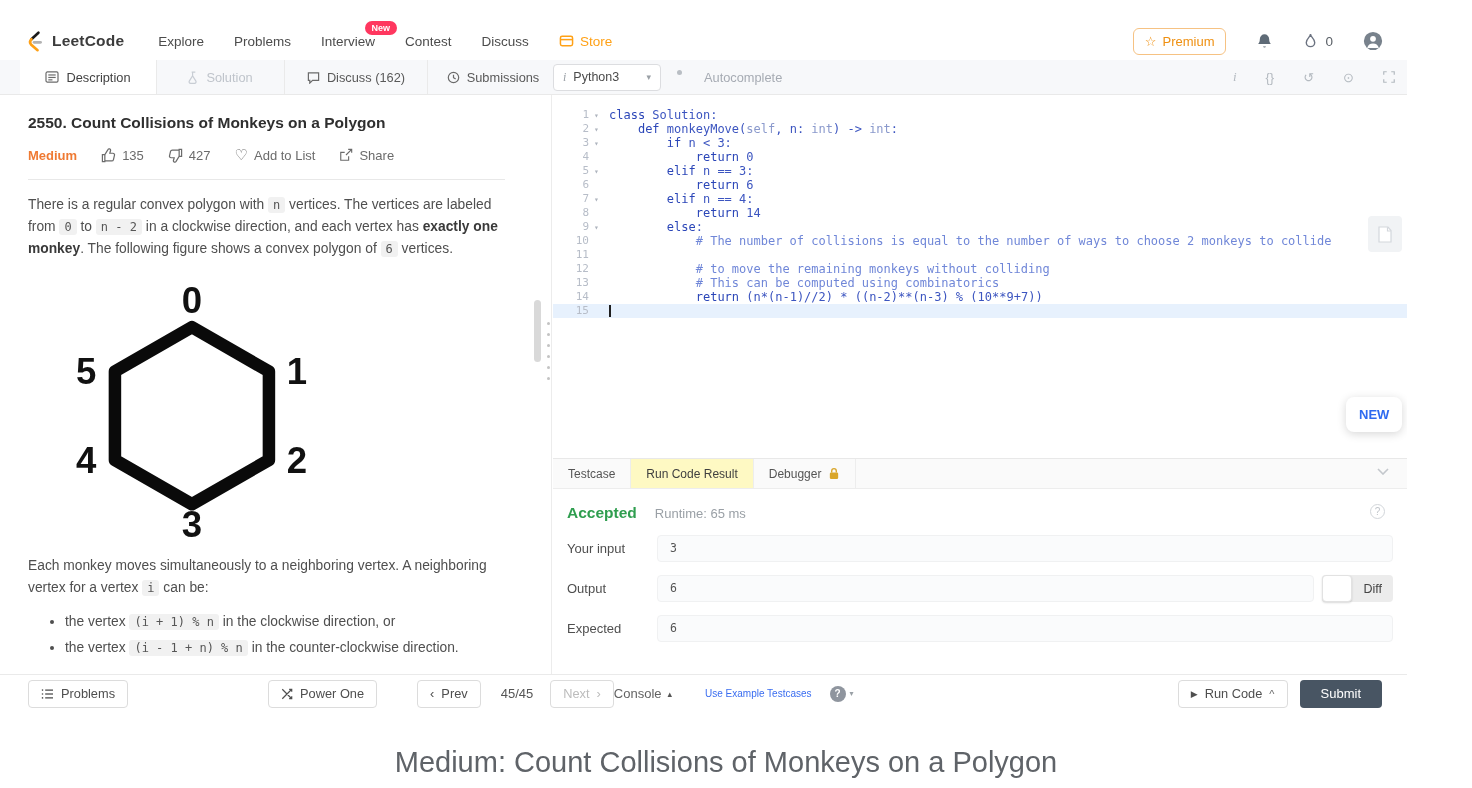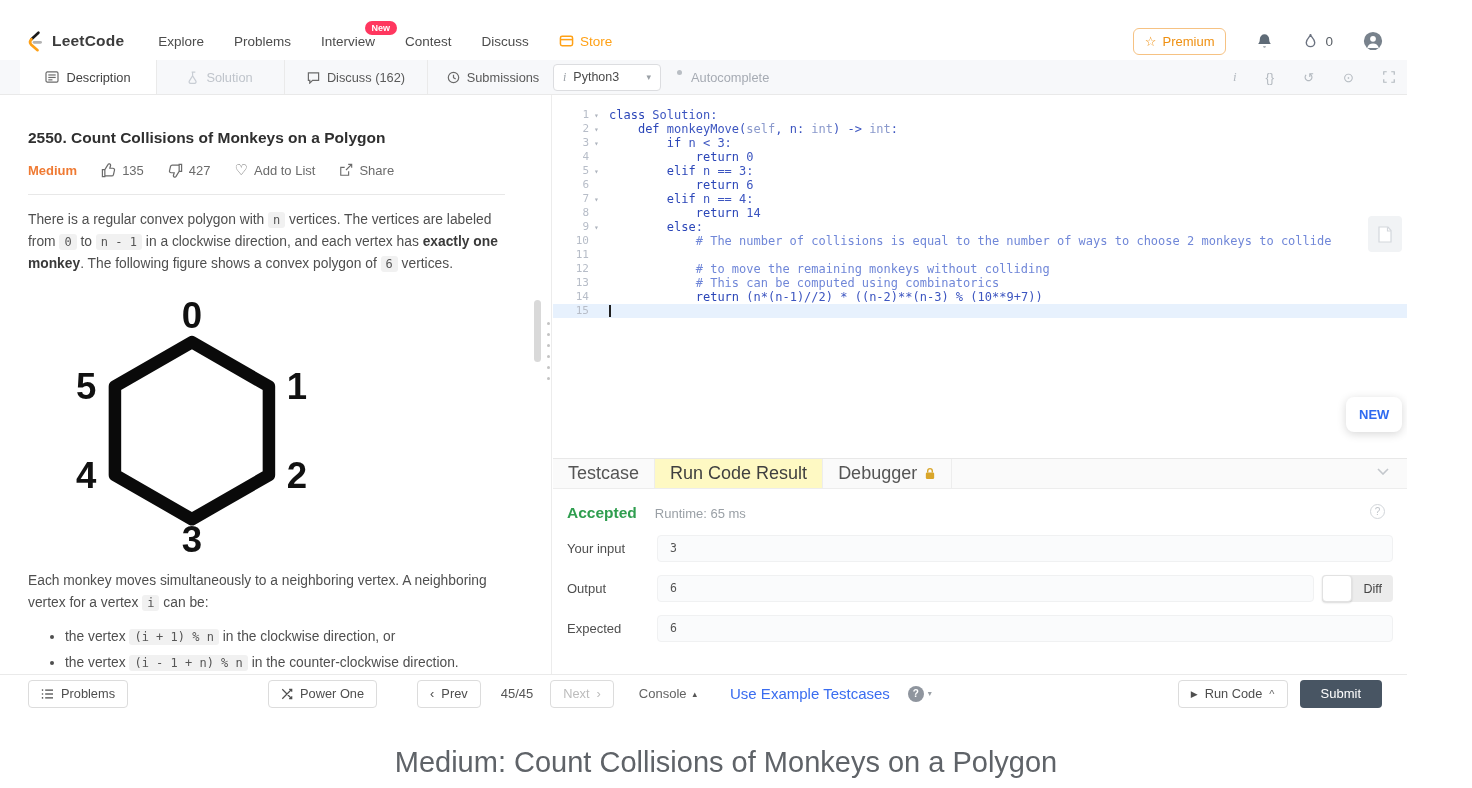--- a/index.html
+++ b/index.html
@@ -40,29 +40,29 @@
   .ltab.t2 { width:128px; color:#bfc4cb; }
   .ltab.t3 { width:143px; }
   .ltab.t4 { width:130px; border-right:none; }
   .rtoolbar { position:absolute; left:553px; top:0; right:0; height:100%;
     display:flex; align-items:center; }
   .lang-select { width:108px; height:27px; background:#fff; border:1px solid #dcdde0;
     border-radius:4px; display:flex; align-items:center; padding:0 9px; gap:7px;
     font-size:12.5px; color:#4a4a4a; cursor:pointer; }
   .lang-i { color:#9aa0a6; font-style:italic; font-family:"Liberation Serif",serif; font-size:12px; }
   .lang-caret { margin-left:auto; color:#9aa0a6; font-size:9px; }
-  .autocomplete { margin-left:16px; display:flex; gap:9px;
+  .autocomplete { margin-left:16px; display:flex; gap:22px;
     font-size:12.8px; color:#a6abb3; cursor:pointer; }
   .auto-dot { width:5px; height:5px; border-radius:50%; background:#b9bec4; }
   .ed-icons { position:absolute; right:12px; top:0; height:100%; display:flex;
     align-items:center; gap:29px; color:#b4bac0; font-size:13px; }
   .ed-icons span { cursor:pointer; }
 
   
-  .left-panel { position:absolute; top:110px; left:0; width:533px; height:580px;
+  .left-panel { position:absolute; top:95px; left:0; width:533px; height:580px;
     overflow:hidden; padding:19px 28px 0 28px; background:#fff; }
   .p-title { font-size:15.5px; font-weight:700; color:#2f2f2f; }
   .p-meta { margin-top:14px; display:flex; align-items:center; gap:24px;
     font-size:13px; color:#6b6b6b; }
   .difficulty { color:#ef7a33; font-weight:600; }
   .meta-item { display:flex; align-items:center; gap:6px; cursor:pointer;justify-content:center; }
   .p-hr { margin-top:15px; border-top:1px solid #e8e8e8; }
   .p-text { margin-top:14px; font-size:13.8px; line-height:1.6; color:#4f4f4f; }
   .p-text code, .p-list code { font-family:"DejaVu Sans Mono", monospace; font-size:12px;
     background:#f1f1f1; color:#565656; border-radius:3px; padding:1px 5px; }
@@ -95,21 +95,21 @@
     background:#f1f3f5; border:none; border-radius:4px; display:flex; align-items:center;
     justify-content:center; cursor:pointer; }
   .new-float { position:absolute; left:793px; top:302px; background:#fff; border-radius:8px;
     box-shadow:0 2px 10px rgba(0,0,0,.16); padding:10px 13px; font-size:13px; font-weight:700;
     color:#2f6bf0; cursor:pointer; }
 
   
   .result { position:absolute; left:553px; top:458px; width:854px; height:217px;
     border-top:1px solid #e8e8e8; background:#fff; }
   .rtabs { height:30px; background:#fafafa; border-bottom:1px solid #ededed;
-    display:flex; font-size:18px; color:#555; position:relative; }
+    display:flex; font-size:12px; color:#555; position:relative; }
   .rtab { display:flex; align-items:center; gap:7px; padding:0 15px; cursor:pointer;
     border-right:1px solid #ededed; }
   .rtab.active { background:#fef9c3; color:#3f3f3f; }
   .rtab-caret { position:absolute; right:18px; top:9px; cursor:pointer; }
   .status-row { margin:15px 14px 0 14px; display:flex; align-items:baseline; gap:18px; position:relative; }
   .status-accepted { font-size:15.5px; font-weight:700; color:#2f9e4f; }
   .status-runtime { font-size:13px; color:#9aa0a6; }
   .help-circle { position:absolute; right:8px; top:0; width:15px; height:15px; border-radius:50%;
     border:1.5px solid #d2d6da; color:#c0c5ca; font-size:10px; display:flex; align-items:center;
     justify-content:center; cursor:pointer; }
@@ -125,24 +125,24 @@
   .diff-label { padding:0 11px; font-size:12.5px; color:#454545; }
 
   
   .bbar { position:absolute; left:0; top:674px; width:1407px; height:38px;
     border-top:1px solid #eaeaea; display:flex; align-items:center; background:#fff; }
   .btn { border:1px solid #dcdcdc; border-radius:4px; background:#fff; height:28px;
     padding:0 12px; font-size:12.8px; color:#4e4e4e; display:flex; align-items:center;
     gap:7px; cursor:pointer; font-family:inherit; }
   .btn.disabled { color:#bcbcbc; cursor:default; }
   .counter { font-size:13px; color:#555; margin-left:20px; }
-  .console-toggle { margin-left:25px; font-size:13px; color:#636363; display:flex;
+  .console-toggle { font-size:13px; color:#636363; display:flex;
     align-items:center; gap:6px; cursor:pointer; }
   .console-caret { font-size:9px; color:#555; }
-  .link-blue { margin-left:33px; font-size:15px; color:#3a6df0; cursor:pointer; }
+  .link-blue { margin-left:33px; font-size:10px; color:#3a6df0; cursor:pointer; }
   .qhelp { margin-left:18px; display:flex; align-items:center; gap:4px; cursor:pointer; }
   .qball { width:16px; height:16px; border-radius:50%; background:#8f959e; color:#fff;
     font-size:10px; font-weight:700; display:flex; align-items:center; justify-content:center; }
   .qcaret { font-size:8px; color:#9aa0a6; }
   .run-btn { margin-left:auto; }
   .run-play { font-size:9px; color:#4e4e4e; }
   .run-caret { font-size:11px; color:#6b6b6b; }
   .submit-btn { margin:0 25px 0 12px; background:#485563; border:none; border-radius:4px;
     color:#fff; font-size:13px; height:28px; padding:0 21px; cursor:pointer; font-family:inherit; }
 </style>
@@ -293,21 +293,21 @@
         <span>
           <svg width="14" height="14" viewBox="0 0 16 16" fill="none" stroke="#6b6b6b" stroke-width="1.3">
               <path d="M11 9.5 V14 H2 V5 h4.5"></path>
               <path d="M8 8 L14.5 1.5 M10.5 1.5 H14.5 V5.5"></path>
             </svg>
         </span>
         <span>Share</span>
       </span>
     </div>
     <div class="p-hr"></div>
-    <p class="p-text">There is a regular convex polygon with <code>n</code> vertices. The vertices are labeled from <code>0</code> to <code>n - 1</code> in a clockwise direction, and each vertex has <strong>exactly one monkey</strong>. The following figure shows a convex polygon of <code>6</code> vertices.</p>
+    <p class="p-text">There is a regular convex polygon with <code>n</code> vertices. The vertices are labeled from <code>0</code> to <code>n - 2</code> in a clockwise direction, and each vertex has <strong>exactly one monkey</strong>. The following figure shows a convex polygon of <code>6</code> vertices.</p>
     <div class="figure">
       <svg width="308" height="265" viewBox="0 0 320 275">
         <polygon points="162,53 242,99 242,191 162,237 82,191 82,99" fill="none" stroke="#0a0a0a" stroke-width="13" stroke-linejoin="round"></polygon>
         <g font-family="Liberation Sans, sans-serif" font-size="38" font-weight="bold" fill="#111" text-anchor="middle">
           <text x="162" y="38">0</text>
           <text x="271" y="112">1</text>
           <text x="271" y="204">2</text>
           <text x="162" y="271">3</text>
           <text x="52" y="204">4</text>
           <text x="52" y="112">5</text>

